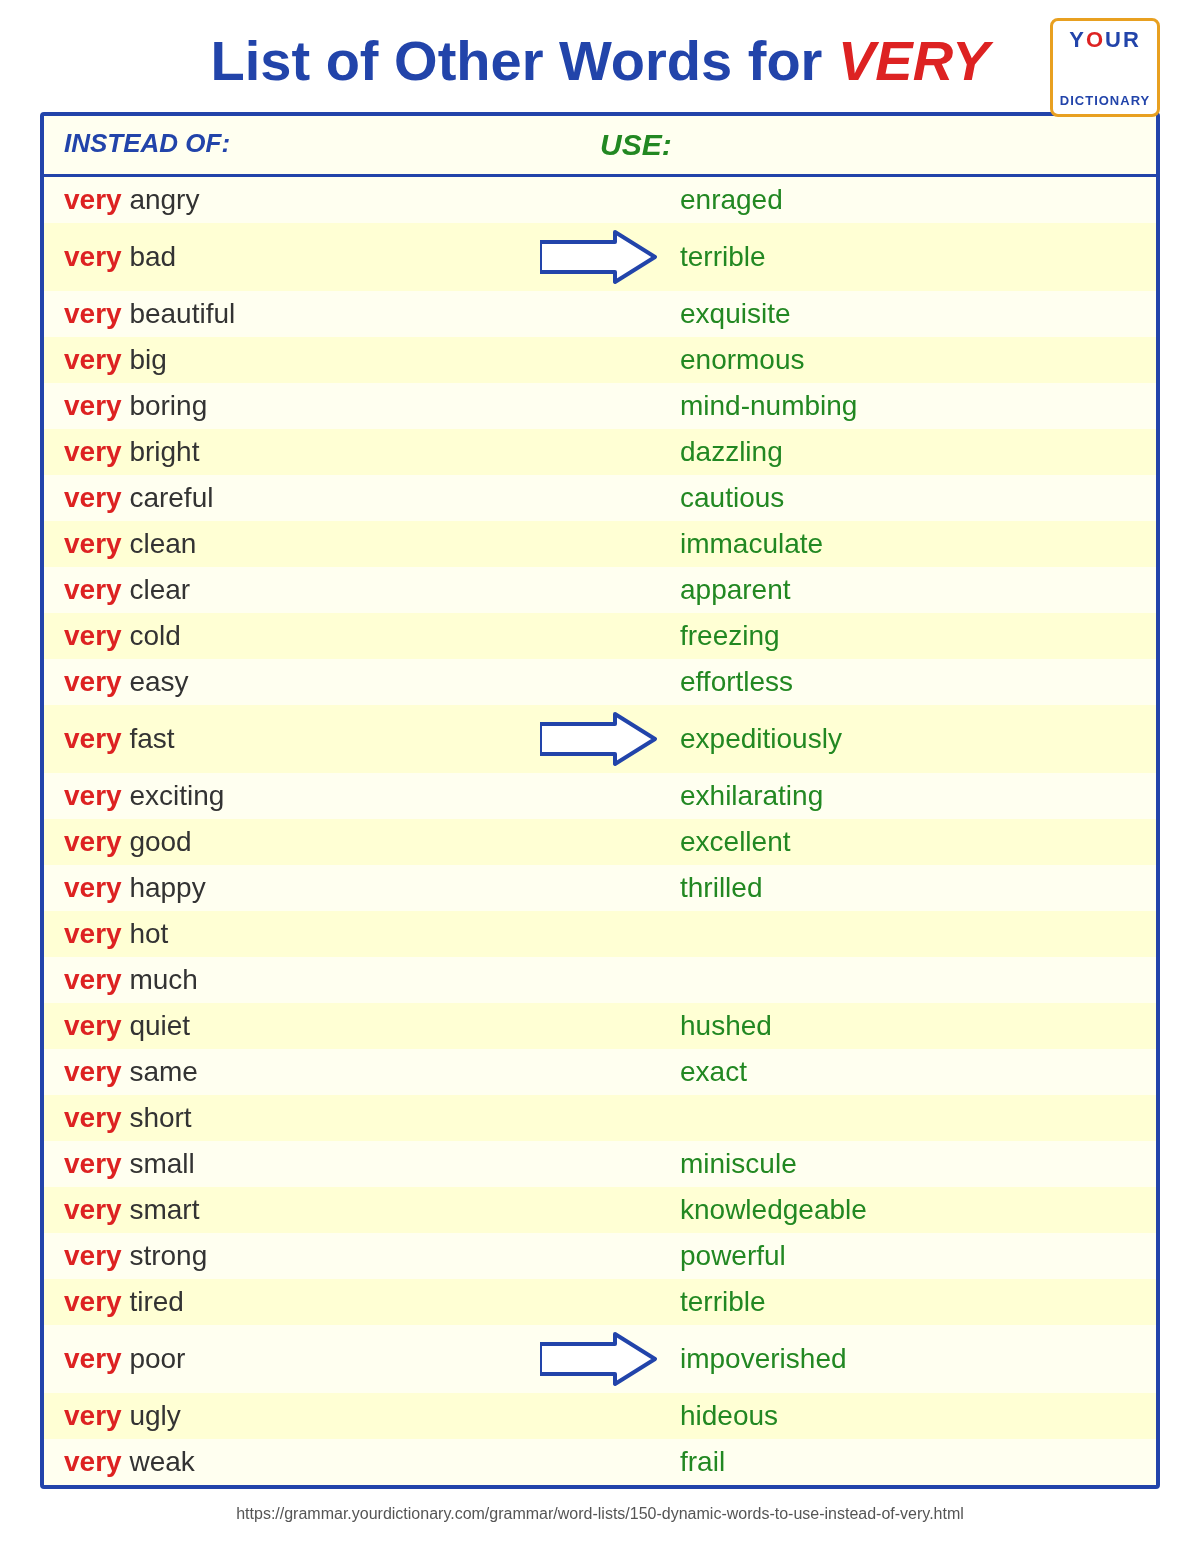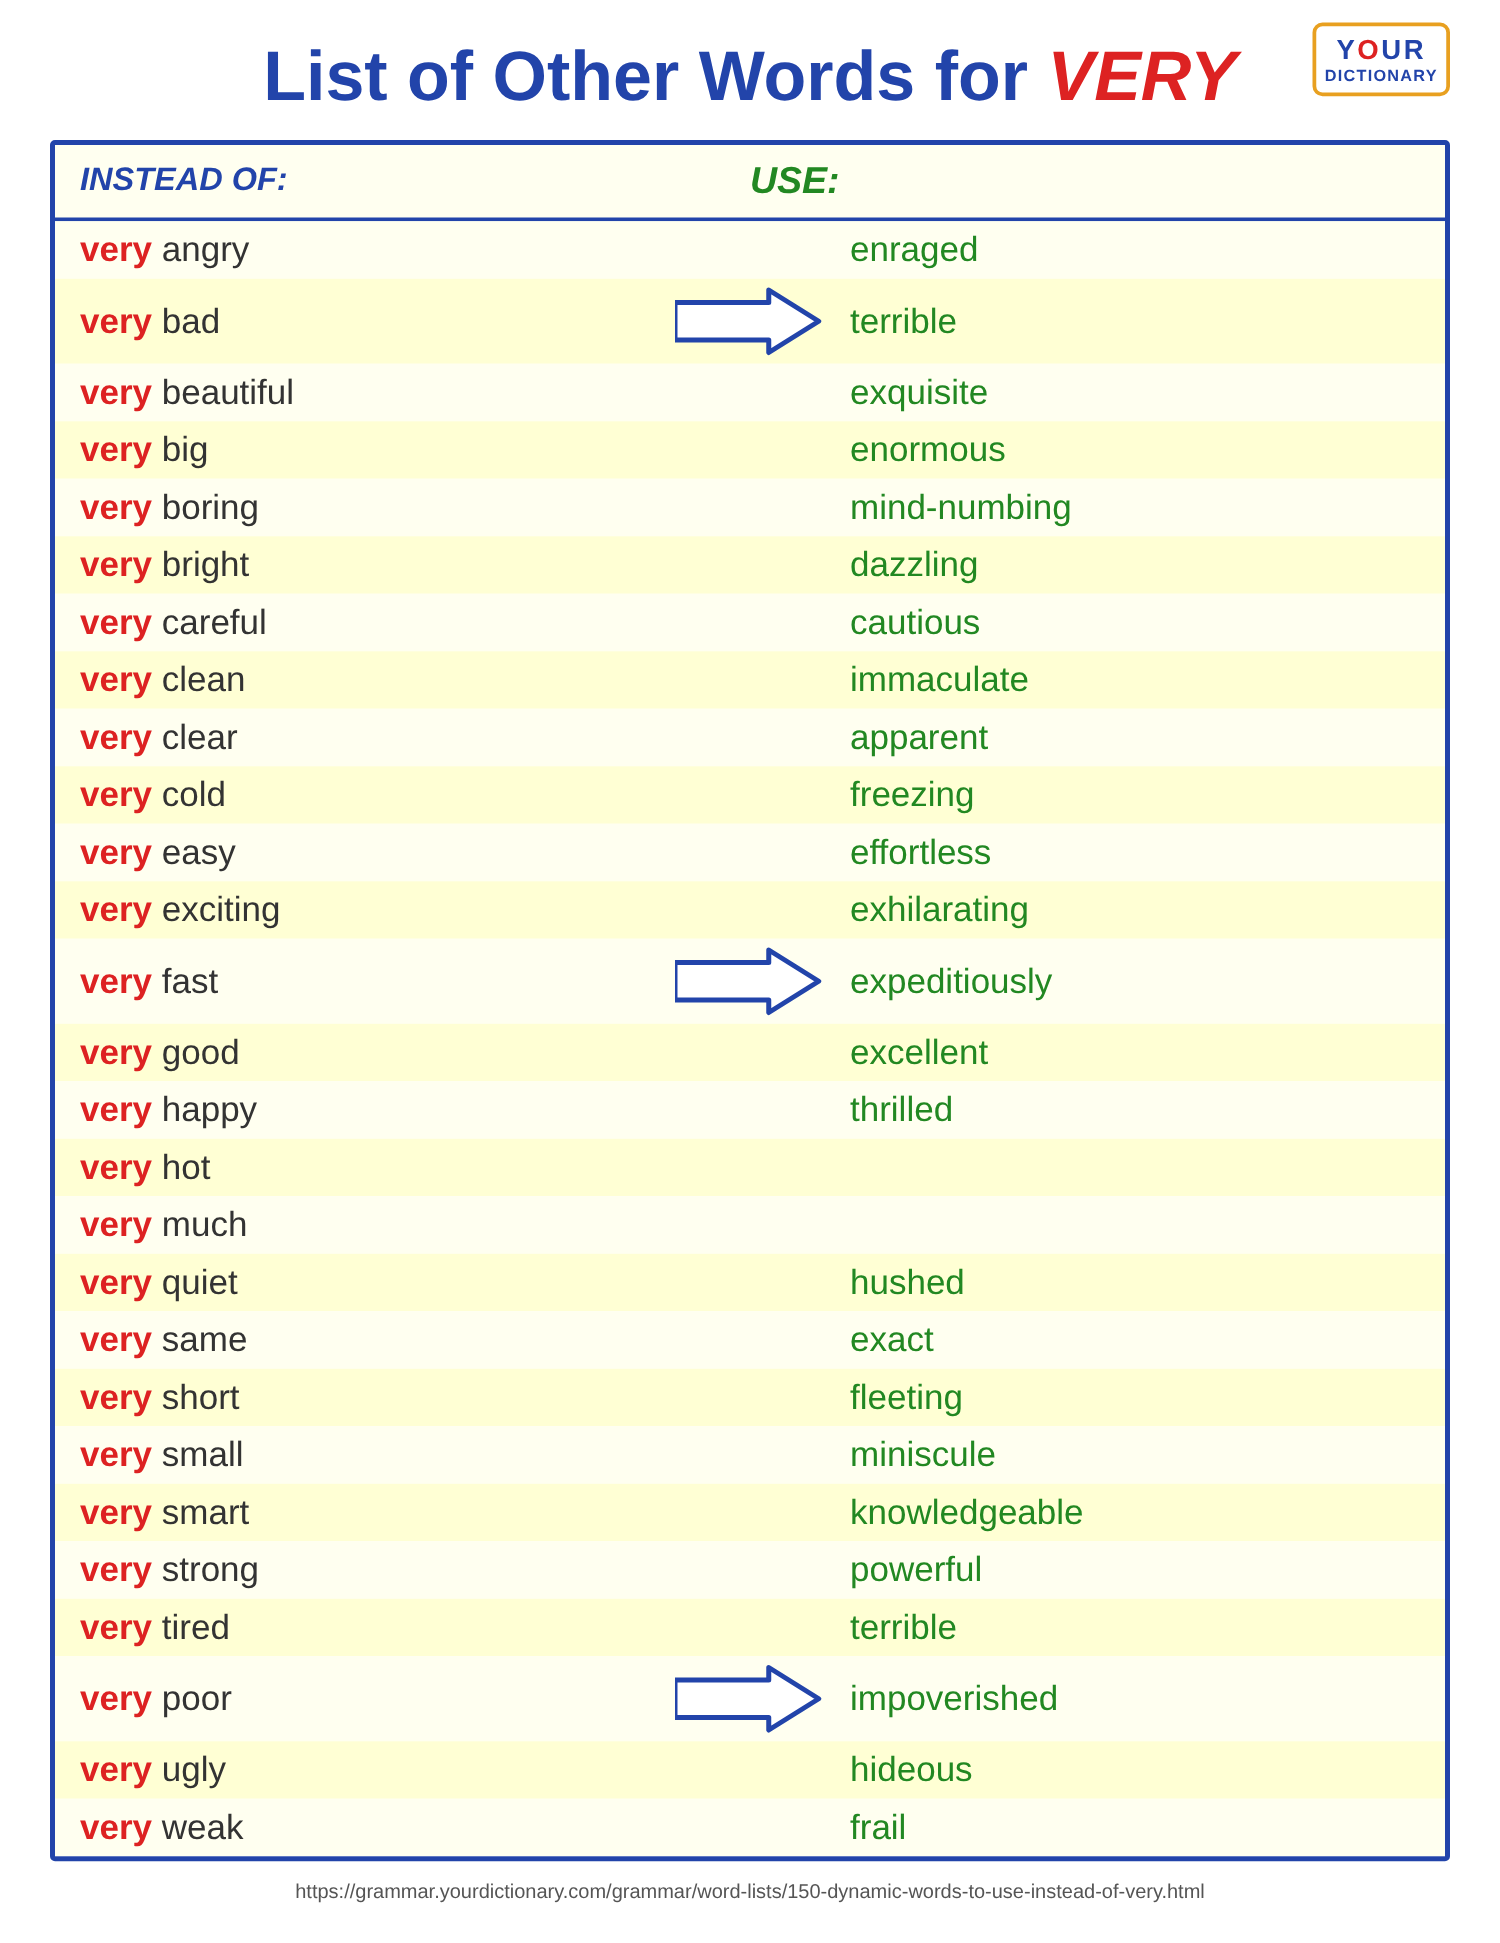--- a/index.html
+++ b/index.html
@@ -18,20 +18,21 @@
       top: 18px;
       right: 40px;
       display: flex;
       flex-direction: column;
       align-items: center;
       background: #fff;
       border: 3px solid #e8a020;
       border-radius: 8px;
       padding: 6px 10px;
       width: 110px;
+      gap: 40px;
     }
     .logo-your {
       color: #2244aa;
       font-size: 22px;
       font-weight: 900;
       letter-spacing: 2px;
     }
     .logo-your span {
       color: #dd2222;
     }
@@ -211,34 +212,34 @@
         <div class="cell-instead"><span class="very">very</span> cold</div>
         <div class="cell-arrow"></div>
         <div class="cell-use">freezing</div>
       </div>
       <div class="data-row">
         <div class="cell-instead"><span class="very">very</span> easy</div>
         <div class="cell-arrow"></div>
         <div class="cell-use">effortless</div>
       </div>
       <div class="data-row">
-        <div class="cell-instead"><span class="very">very</span> exciting</div>
-        <div class="cell-arrow"></div>
-        <div class="cell-use">exhilarating</div>
-      </div>
-      <div class="data-row">
         <div class="cell-instead"><span class="very">very</span> fast</div>
         <div class="cell-arrow">
       <svg class="arrow-svg" viewBox="0 0 120 60">
         <polygon points="0,15 75,15 75,5 115,30 75,55 75,45 0,45" fill="white" stroke="#2244aa" stroke-width="4" stroke-linejoin="round"></polygon>
       </svg>
         </div>
         <div class="cell-use">expeditiously</div>
       </div>
       <div class="data-row">
+        <div class="cell-instead"><span class="very">very</span> exciting</div>
+        <div class="cell-arrow"></div>
+        <div class="cell-use">exhilarating</div>
+      </div>
+      <div class="data-row">
         <div class="cell-instead"><span class="very">very</span> good</div>
         <div class="cell-arrow"></div>
         <div class="cell-use">excellent</div>
       </div>
       <div class="data-row">
         <div class="cell-instead"><span class="very">very</span> happy</div>
         <div class="cell-arrow"></div>
         <div class="cell-use">thrilled</div>
       </div>
       <div class="data-row">
@@ -255,21 +256,20 @@
         <div class="cell-use">hushed</div>
       </div>
       <div class="data-row">
         <div class="cell-instead"><span class="very">very</span> same</div>
         <div class="cell-arrow"></div>
         <div class="cell-use">exact</div>
       </div>
       <div class="data-row">
         <div class="cell-instead"><span class="very">very</span> short</div>
         <div class="cell-arrow"></div>
-        <div class="cell-use">fleeting</div>
       </div>
       <div class="data-row">
         <div class="cell-instead"><span class="very">very</span> small</div>
         <div class="cell-arrow"></div>
         <div class="cell-use">miniscule</div>
       </div>
       <div class="data-row">
         <div class="cell-instead"><span class="very">very</span> smart</div>
         <div class="cell-arrow"></div>
         <div class="cell-use">knowledgeable</div>

